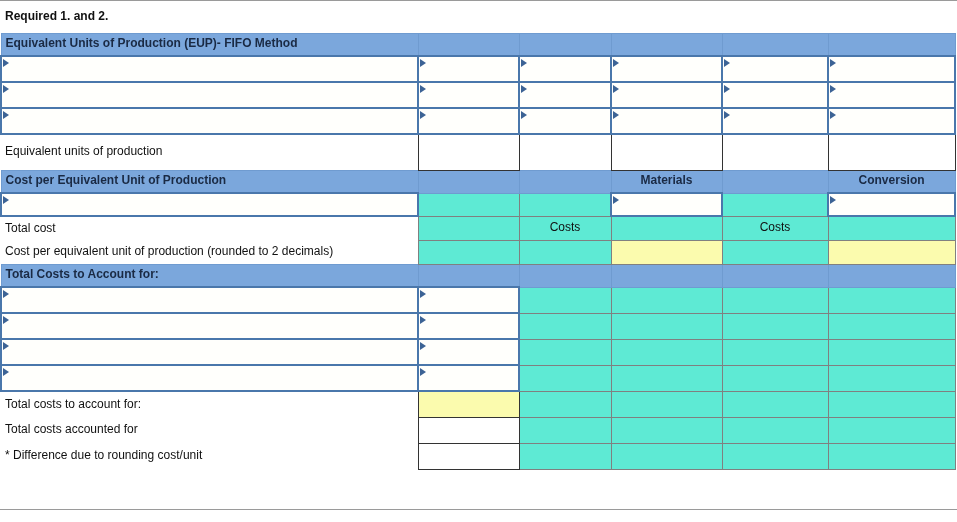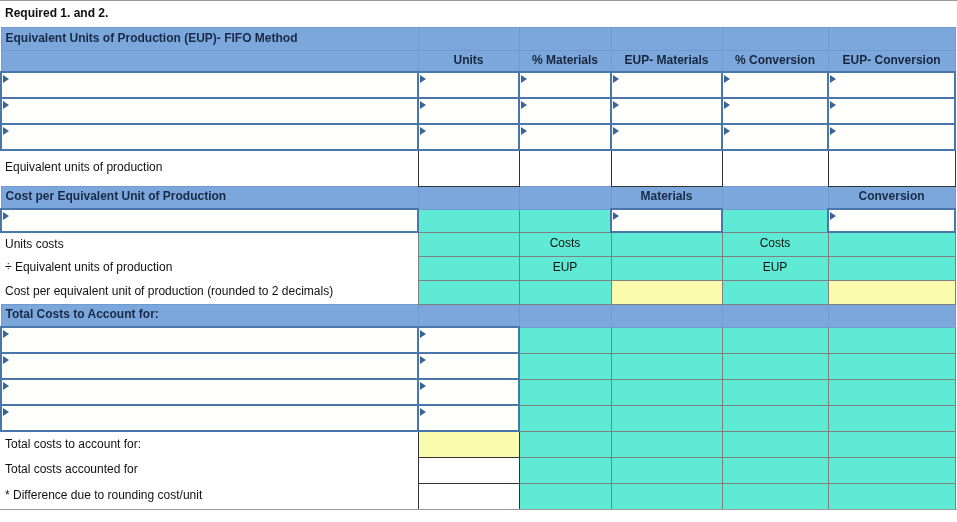--- a/index.html
+++ b/index.html
@@ -135,41 +135,33 @@
     <colgroup>
       <col class="c-label">
         <col class="c-units">
         <col class="c-pmat">
       <col class="c-emat">
         <col class="c-pcon">
         <col class="c-econ">
     </colgroup>
     <tbody>
 
-      <tr class="title-row" style="height:26px;padding-left:28px;">
+      <tr class="title-row" style="height:32px;padding-left:28px;">
         <td colspan="6">Required 1. and 2.</td>
       </tr>
 
       <tr style="height:23px;">
         <td class="blue lbl">Equivalent Units of Production (EUP)- FIFO Method</td>
         <td class="blue"></td>
         <td class="blue"></td>
         <td class="blue"></td>
         <td class="blue"></td>
         <td class="blue"></td>
       </tr>
 
-      <tr style="height:22px;">
-        <td class="hdr lft"></td>
-        <td class="hdr">Units</td>
-        <td class="hdr">% Materials</td>
-        <td class="hdr">EUP- Materials</td>
-        <td class="hdr">% Conversion</td>
-        <td class="hdr">EUP- Conversion</td>
-      </tr>
 
       <tr style="height:26px;">
         <td class="inp"></td>
         <td class="inp"></td>
         <td class="inp"></td>
         <td class="inp"></td>
         <td class="inp"></td>
         <td class="inp"></td>
       </tr>
       <tr style="height:26px;">
@@ -210,36 +202,28 @@
       <tr style="height:23px;">
         <td class="inp"></td>
         <td class="cell"></td>
         <td class="cell"></td>
         <td class="inp"></td>
         <td class="cell"></td>
         <td class="inp"></td>
       </tr>
 
       <tr style="height:24px;">
-        <td class="nb lbl">Units costs</td>
+        <td class="nb lbl">Total cost</td>
         <td class="cell"></td>
         <td class="cell ctr">Costs</td>
         <td class="cell"></td>
         <td class="cell ctr">Costs</td>
         <td class="cell"></td>
       </tr>
 
-      <tr style="height:24px;">
-        <td class="nb lbl">÷ Equivalent units of production</td>
-        <td class="cell"></td>
-        <td class="cell ctr">EUP</td>
-        <td class="cell ruled-t"></td>
-        <td class="cell ctr">EUP</td>
-        <td class="cell ruled-t"></td>
-      </tr>
 
       <tr style="height:24px;">
         <td class="nb lbl">Cost per equivalent unit of production (rounded to 2 decimals)</td>
         <td class="cell"></td>
         <td class="cell"></td>
         <td class="cell yellow"></td>
         <td class="cell"></td>
         <td class="cell yellow"></td>
       </tr>
 

